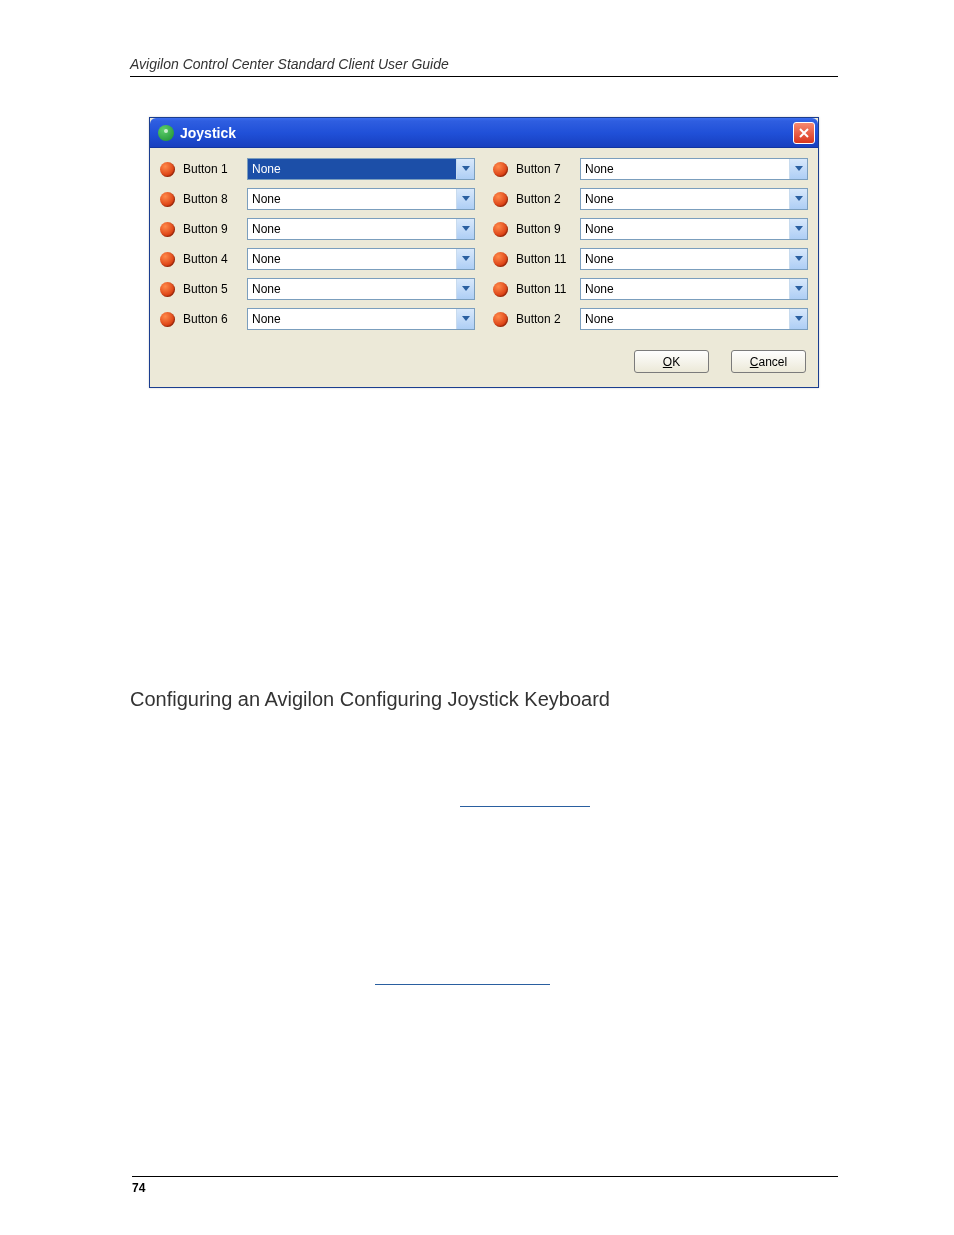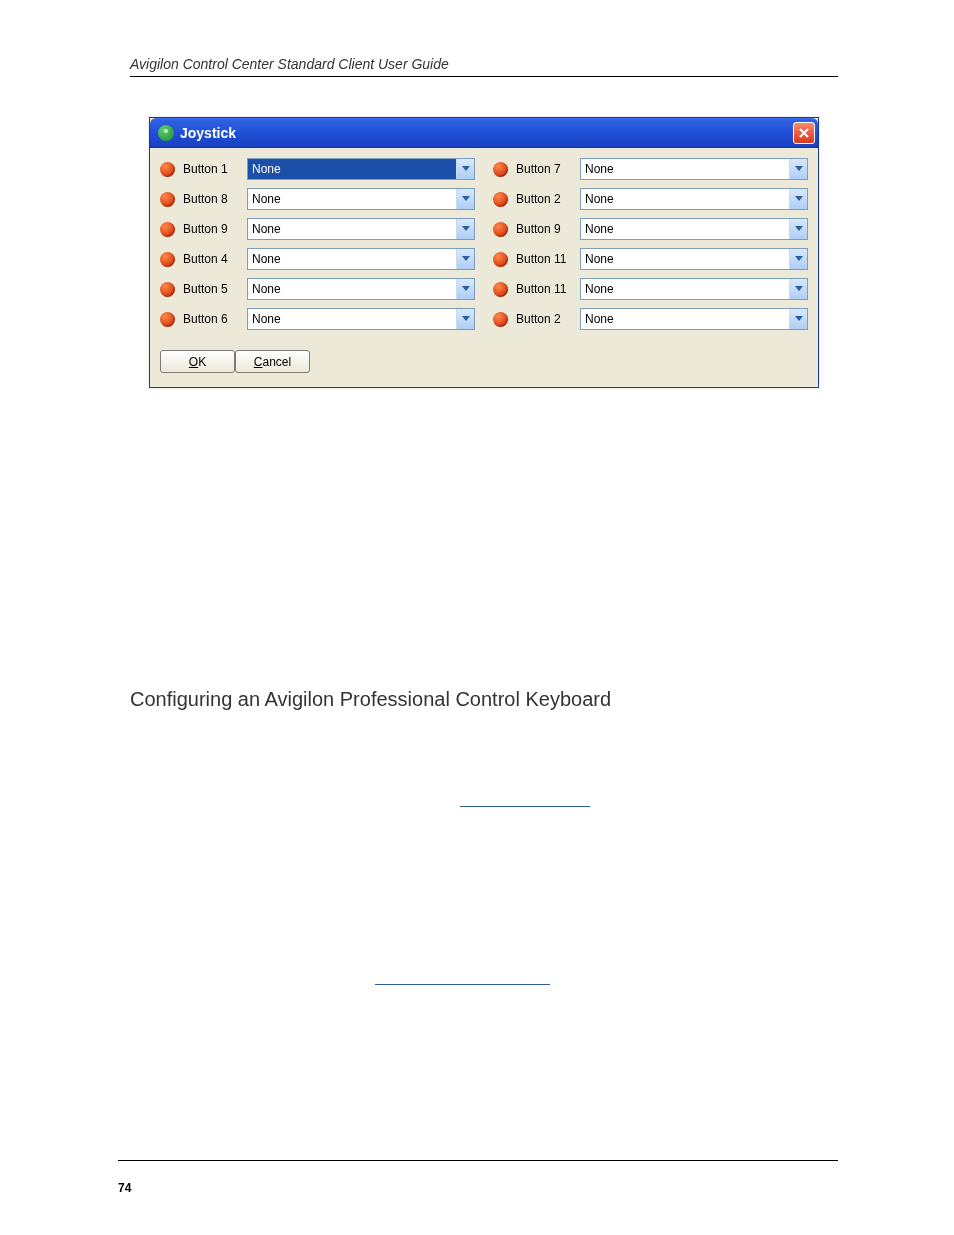--- a/index.html
+++ b/index.html
@@ -46,32 +46,32 @@
     flex: 1; height: 22px; display: flex; align-items: stretch;
     border: 1px solid #7b9ebd; background: #0ea5e9;
   }
   .combo.selected .combo-text { background:#1c4fa8; color:#fff; }
   .combo-text { flex: 1; display:flex; align-items:center; padding: 0 4px; font-size: 12px; color:#000; background:#fff; }
   .combo-arrow {
     width: 18px; background: linear-gradient(to bottom, #d8e8fb, #aecef5);
     display:flex; align-items:center; justify-content:center; color:#2a5fa0; font-size:11px;
     border-left: 1px solid #c8dbee;
   }
-  .dialog-buttons { display:flex; gap:0; margin-top:12px; padding-right:2px; }
+  .dialog-buttons { display:flex; justify-content:flex-end; gap:22px; margin-top:12px; padding-right:2px; }
   .xp-button {
     min-width: 75px; height: 23px; background: linear-gradient(to bottom, #fefefe, #ece9d8);
     border: 1px solid #7b7b7b; border-radius: 3px; padding: 0 12px;
     font-size: 12px; display:flex; align-items:center; justify-content:center; cursor:pointer;
   }
   .xp-button .mn { text-decoration: underline; }
   .section-heading { font-size: 20px; color:#333; margin-top: 300px; font-weight: 400; }
   .hidden-link { display:inline-block; border-bottom: 1px solid #2a5fa0; height: 2px; }
   .link-a { width: 130px; margin-left: 330px; margin-top: 94px; }
   .link-b { width: 175px; margin-left: 245px; margin-top: 172px; }
-  .footer { position:absolute; left:118px; right:116px; bottom: 40px; border-top:1px solid #000; padding-top:20px; font-size:12px; font-weight:bold; }
+  .footer { position:absolute; left:132px; right:116px; bottom: 40px; border-top:1px solid #000; padding-top:4px; font-size:12px; font-weight:bold; }
 </style>
 </head>
 <body>
 
 <div class="page">
   <div class="doc-header">Avigilon Control Center Standard Client User Guide</div>
 
   <div class="dialog">
     <div class="titlebar">
       <span class="title-icon">
@@ -241,19 +241,19 @@
         <div class="xp-button">
             <span><span class="mn">O</span><span>K</span></span>
           </div>
         <div class="xp-button">
             <span><span class="mn">C</span><span>ancel</span></span>
           </div>
       </div>
     </div>
   </div>
 
-  <h2 class="section-heading">Configuring an Avigilon Professional Control Keyboard</h2>
+  <h2 class="section-heading">Configuring an Avigilon Configuring Joystick Keyboard</h2>
 
   <div class="hidden-link link-a"></div>
   <div class="hidden-link link-b"></div>
 
   <div class="footer">74</div>
 </div>
 
 </body></html>

